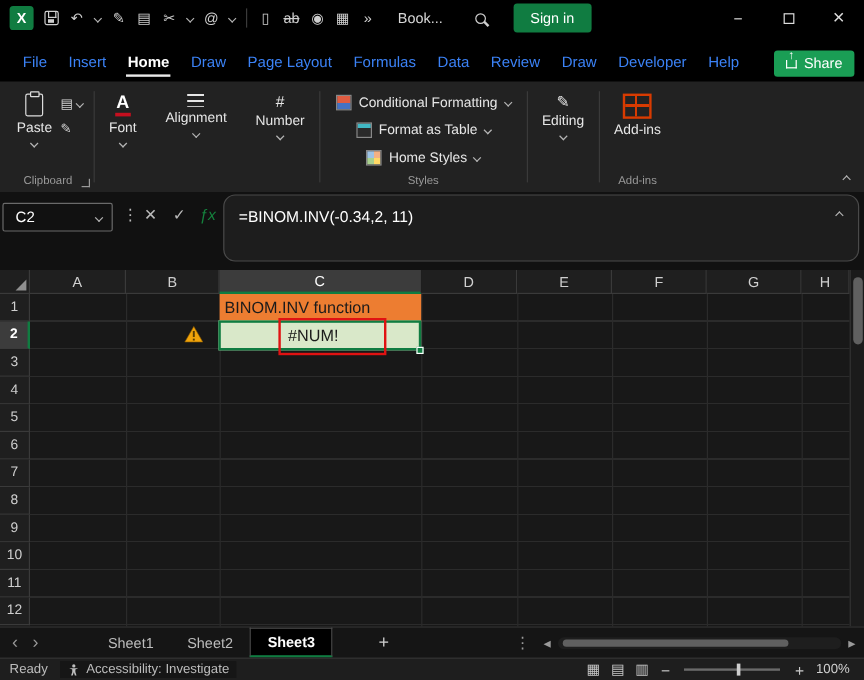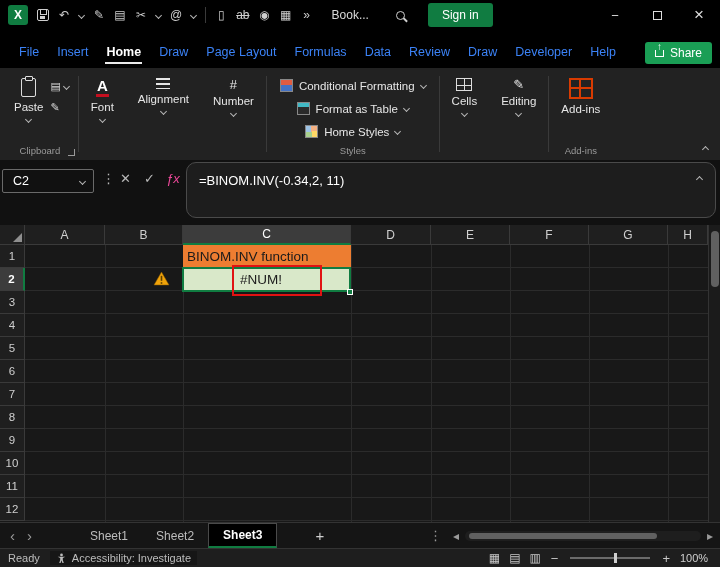--- a/index.html
+++ b/index.html
@@ -72,21 +72,21 @@
   .launcher{position:absolute;right:3px;bottom:4px;width:7px;height:7px;
             border-right:1px solid #9a9a9a;border-bottom:1px solid #9a9a9a;}
   .ribcollapse{position:absolute;right:12px;bottom:8px;}
 
   
   .formularow{position:absolute;top:160px;left:0;right:0;height:65px;background:#111;}
   .namebox{position:absolute;left:2px;top:9px;width:92px;height:24px;border:1px solid #6a6a6a;
            border-radius:2px;display:flex;align-items:center;color:#fff;font-size:12.5px;padding:0 8px 0 10px;}
   .namebox .chev{margin-left:auto;}
   .fbtn{position:absolute;top:12px;color:#b9b9b9;font-size:13px;line-height:1;}
-  .fx{font-style:italic;color:#ec4899;}
+  .fx{font-style:italic;color:#15803d;}
   .finput{position:absolute;left:186px;right:4px;top:2px;height:56px;background:#1d1d1d;
           border:1px solid #4a4a4a;border-radius:10px;color:#fff;font-size:13px;padding:10px 26px 0 12px;}
   .fchev{position:absolute;right:13px;top:14px;}
 
   
   .grid{position:absolute;left:0;top:225px;width:708px;height:297px;background:#181818;}
   .corner{position:absolute;left:0;top:0;width:25px;height:20px;background:#1f1f1f;
           border-right:1px solid #3a3a3a;border-bottom:1px solid #3a3a3a;}
   .corner:after{content:"";position:absolute;right:2px;bottom:2px;border-left:9px solid transparent;border-bottom:9px solid #8f8f8f;}
   .ch{position:absolute;top:0;height:20px;background:#1f1f1f;border-right:1px solid #3a3a3a;
@@ -247,27 +247,20 @@
         <span class="i-cs"></span>
         <span>Home Styles</span>
         <span class="chev"></span>
       </div>
       <span class="glabel">Styles</span>
     </div>
     <div class="gsep"></div>
 
     <div class="rgroup">
       <div class="bigbtn">
-        <span class="i-cells"></span>
-        <span>Cells</span>
-        <span class="chev"></span>
-      </div>
-    </div>
-    <div class="rgroup">
-      <div class="bigbtn">
         <span class="i-edit">✎</span>
         <span>Editing</span>
         <span class="chev"></span>
       </div>
     </div>
     <div class="gsep"></div>
 
     <div class="rgroup">
       <div class="bigbtn">
         <span class="i-addins"></span>

